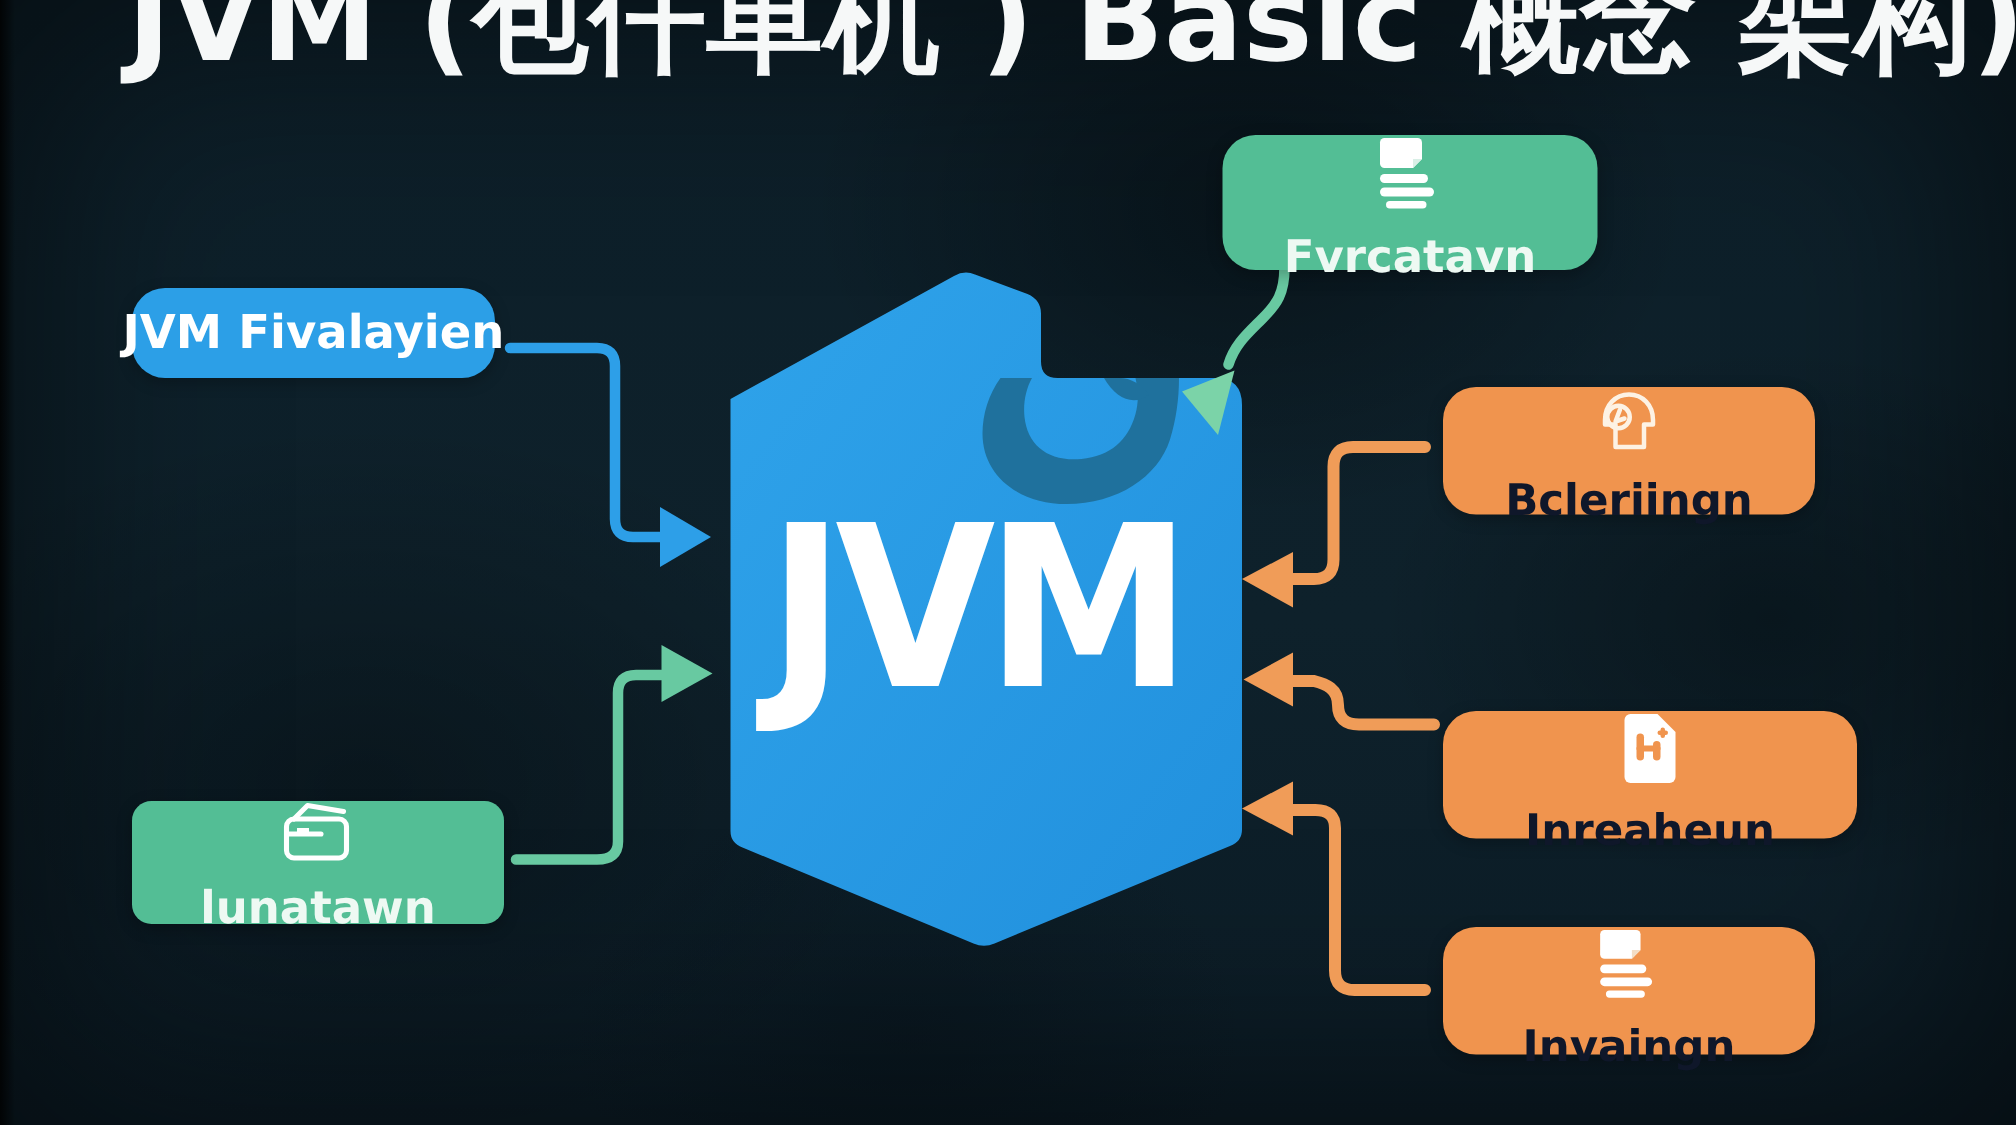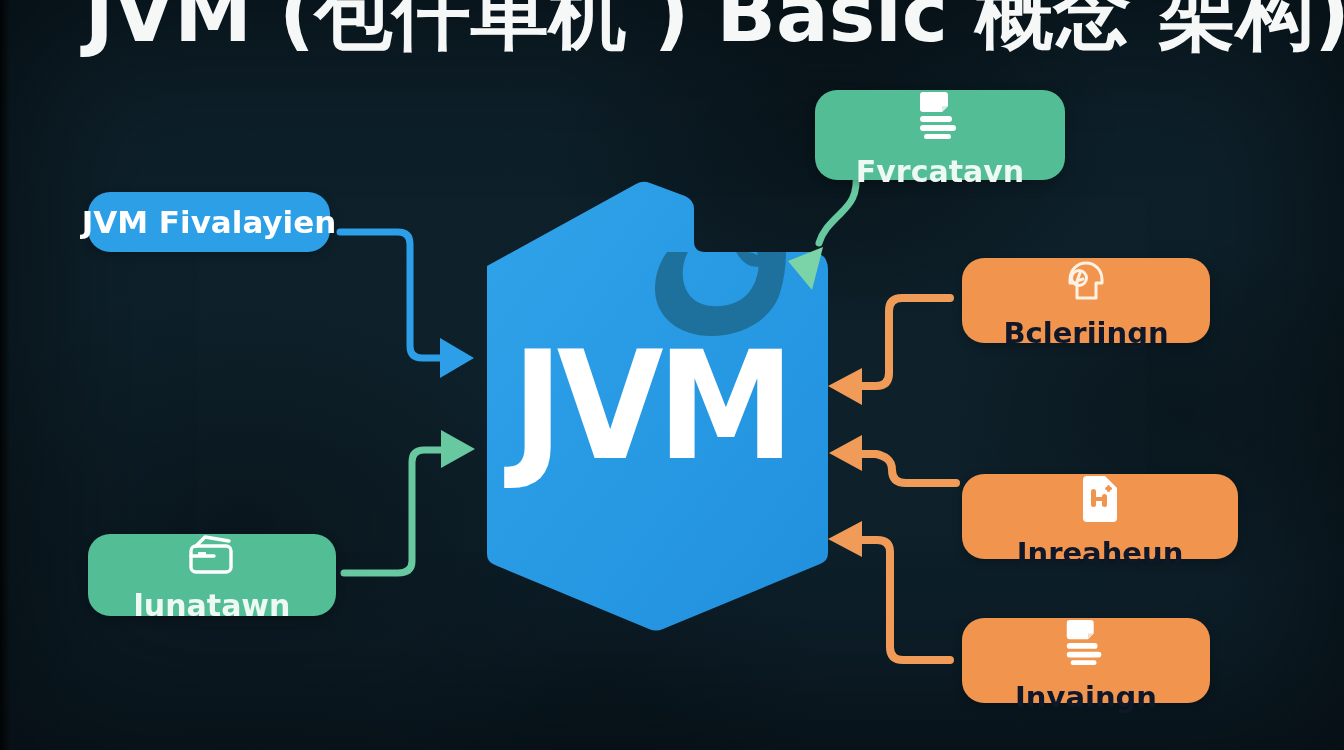--- a/index.html
+++ b/index.html
@@ -37,21 +37,21 @@
   .node .label{font-weight:bold;white-space:nowrap;}
   .node-green{background:#53be95;box-shadow:0 3px 10px rgba(0,0,0,.25);}
   .node-green .label{color:#eef9f3;font-size:30px;}
   .node-blue{background:#2c9fe7;box-shadow:0 3px 10px rgba(0,0,0,.25);justify-content:center;}
   .node-blue .label{color:#ffffff;font-size:31px;}
   .node-orange{background:#f0944e;box-shadow:0 3px 10px rgba(0,0,0,.25);}
   .node-orange .label{color:#0f172a;font-size:29px;}
   .node .icn{display:flex;align-items:center;justify-content:center;flex:0 0 auto;}
   #node-top{left:815px;top:90px;width:250px;height:90px;}
   #node-left{left:88px;top:192px;width:242px;height:60px;}
-  #node-bottom-left{left:88px;top:534px;width:248px;height:82px;}
+  #node-bottom-left{left:88px;top:534px;width:248px;height:82px;border-radius:13px;}
   #node-right-top{left:962px;top:258px;width:248px;height:85px;}
   #node-right-middle{left:962px;top:438px;width:276px;height:85px;margin-top:36px;}
   #node-right-bottom{left:962px;top:618px;width:248px;height:85px;}
   .jvm-label{
     position:absolute;left:470px;top:330px;width:360px;height:152px;
     display:flex;align-items:center;justify-content:center;
     color:#ffffff;font-size:150px;font-weight:bold;letter-spacing:-7px;
     transform:scaleX(.92);line-height:1;
   }
 </style>

